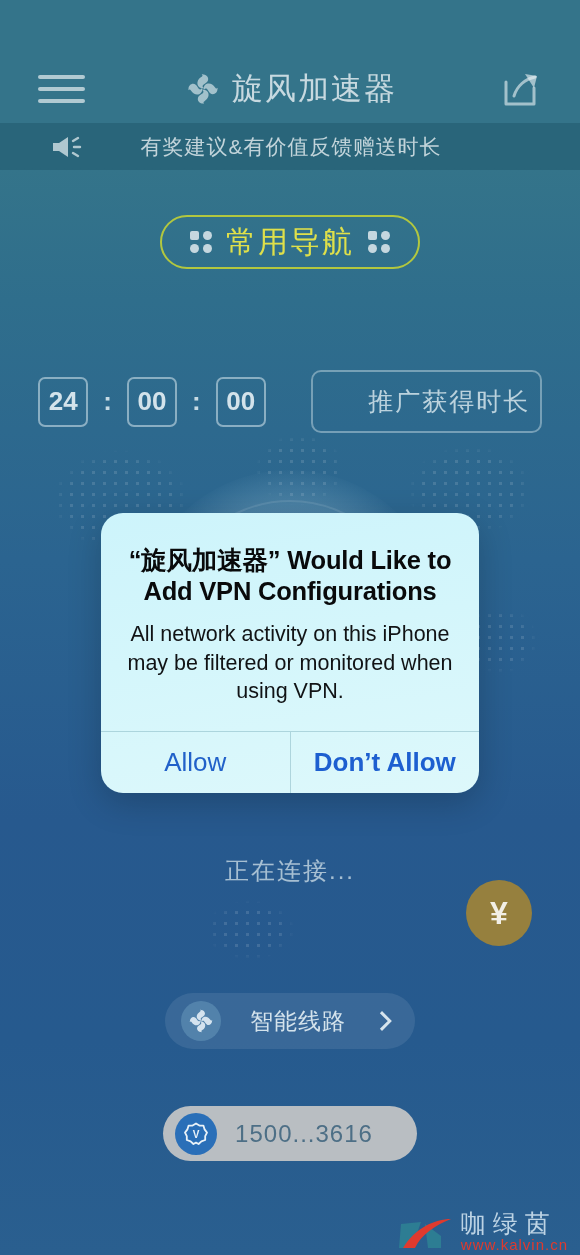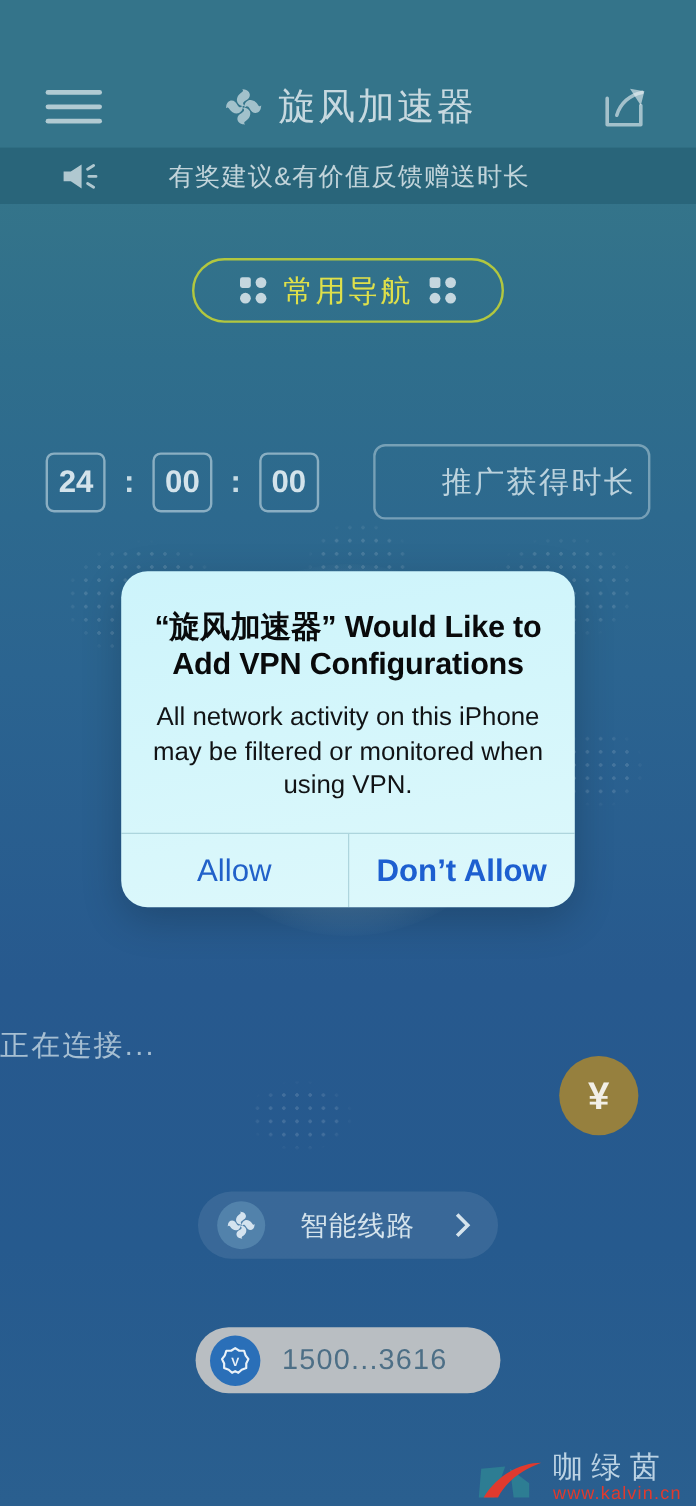--- a/index.html
+++ b/index.html
@@ -100,21 +100,21 @@
     flex: 1; text-align: center; font-size: 21px;
     color: rgba(233,240,243,0.80); letter-spacing: 1px; margin-right: 88px;
   }
 
   
   .navpill {
     position: absolute; left: 160px; top: 215px; width: 260px; height: 54px;
     border: 2px solid #b2c73f; border-radius: 27px;
     display: flex; align-items: center; justify-content: center; gap: 14px;
   }
-  .navpill-label { font-size: 25px; color: #dfe04a; letter-spacing: 2px; }
+  .navpill-label { font-size: 30px; color: #dfe04a; letter-spacing: 2px; }
   .quad { display: grid; grid-template-columns: 9px 9px; grid-template-rows: 9px 9px; gap: 4px; }
   .quad b { display:block; background: rgba(255,255,255,0.72); border-radius: 50%; }
   .quad b:nth-child(1){ border-radius: 2px 2px 2px 2px; }
   .quad b:nth-child(4){ border-radius: 50%; }
 
   
   .timerrow {
     position: absolute; left: 0; top: 370px; width: 580px;
     display: flex; align-items: center; justify-content: center; gap: 15px;
   }
@@ -126,21 +126,21 @@
   .tsep { font-size: 26px; font-weight: bold; color: rgba(226,238,243,0.85); }
   .promo-btn {
     margin-left: 30px; width: 231px; height: 63px;
     border: 2px solid rgba(198,220,228,0.48); border-radius: 10px;
     display:flex; align-items:center; justify-content:center;
     font-size: 25px; color: rgba(223,236,241,0.80); letter-spacing: 2px; padding-left: 46px;
   }
 
   
   .alert {
-    position: absolute; left: 101px; top: 476px; width: 378px;
+    position: absolute; left: 101px; top: 513px; width: 378px;
     background: linear-gradient(170deg, #cdf4fb 0%, #d4f6fb 45%, #ddf8fb 100%);
     border-radius: 22px; overflow: hidden;
     box-shadow: 0 10px 34px rgba(0,0,0,0.20);
   }
   .alert-body { padding: 32px 22px 26px; text-align: center; }
   .alert-title {
     font-size: 25.5px; font-weight: bold; color: #090a0b;
     line-height: 1.22; letter-spacing: -0.2px;
   }
   .alert-msg {
@@ -149,21 +149,21 @@
   .alert-actions { display: flex; border-top: 1px solid rgba(120,170,185,0.45); height: 62px; }
   .alert-btn {
     flex: 1; display:flex; align-items:center; justify-content:center;
     font-size: 26px; color: #2161c9;
   }
   .alert-btn.primary { font-weight: bold; color: #1d5fd0; }
   .alert-sep { width: 1px; background: rgba(120,170,185,0.45); }
 
   
   .connecting {
-    position: absolute; left: 0; top: 855px; width: 580px; text-align: left;
+    position: absolute; left: 0; top: 855px; width: 580px; text-align: center;
     font-size: 24px; color: rgba(216,230,237,0.72); letter-spacing: 2px;
   }
   .coin {
     position: absolute; left: 466px; top: 880px; width: 66px; height: 66px;
     border-radius: 50%; background: #96803e;
     display: flex; align-items: center; justify-content: center;
     font-size: 32px; font-weight: bold; color: #f2efe6;
   }
 
   

